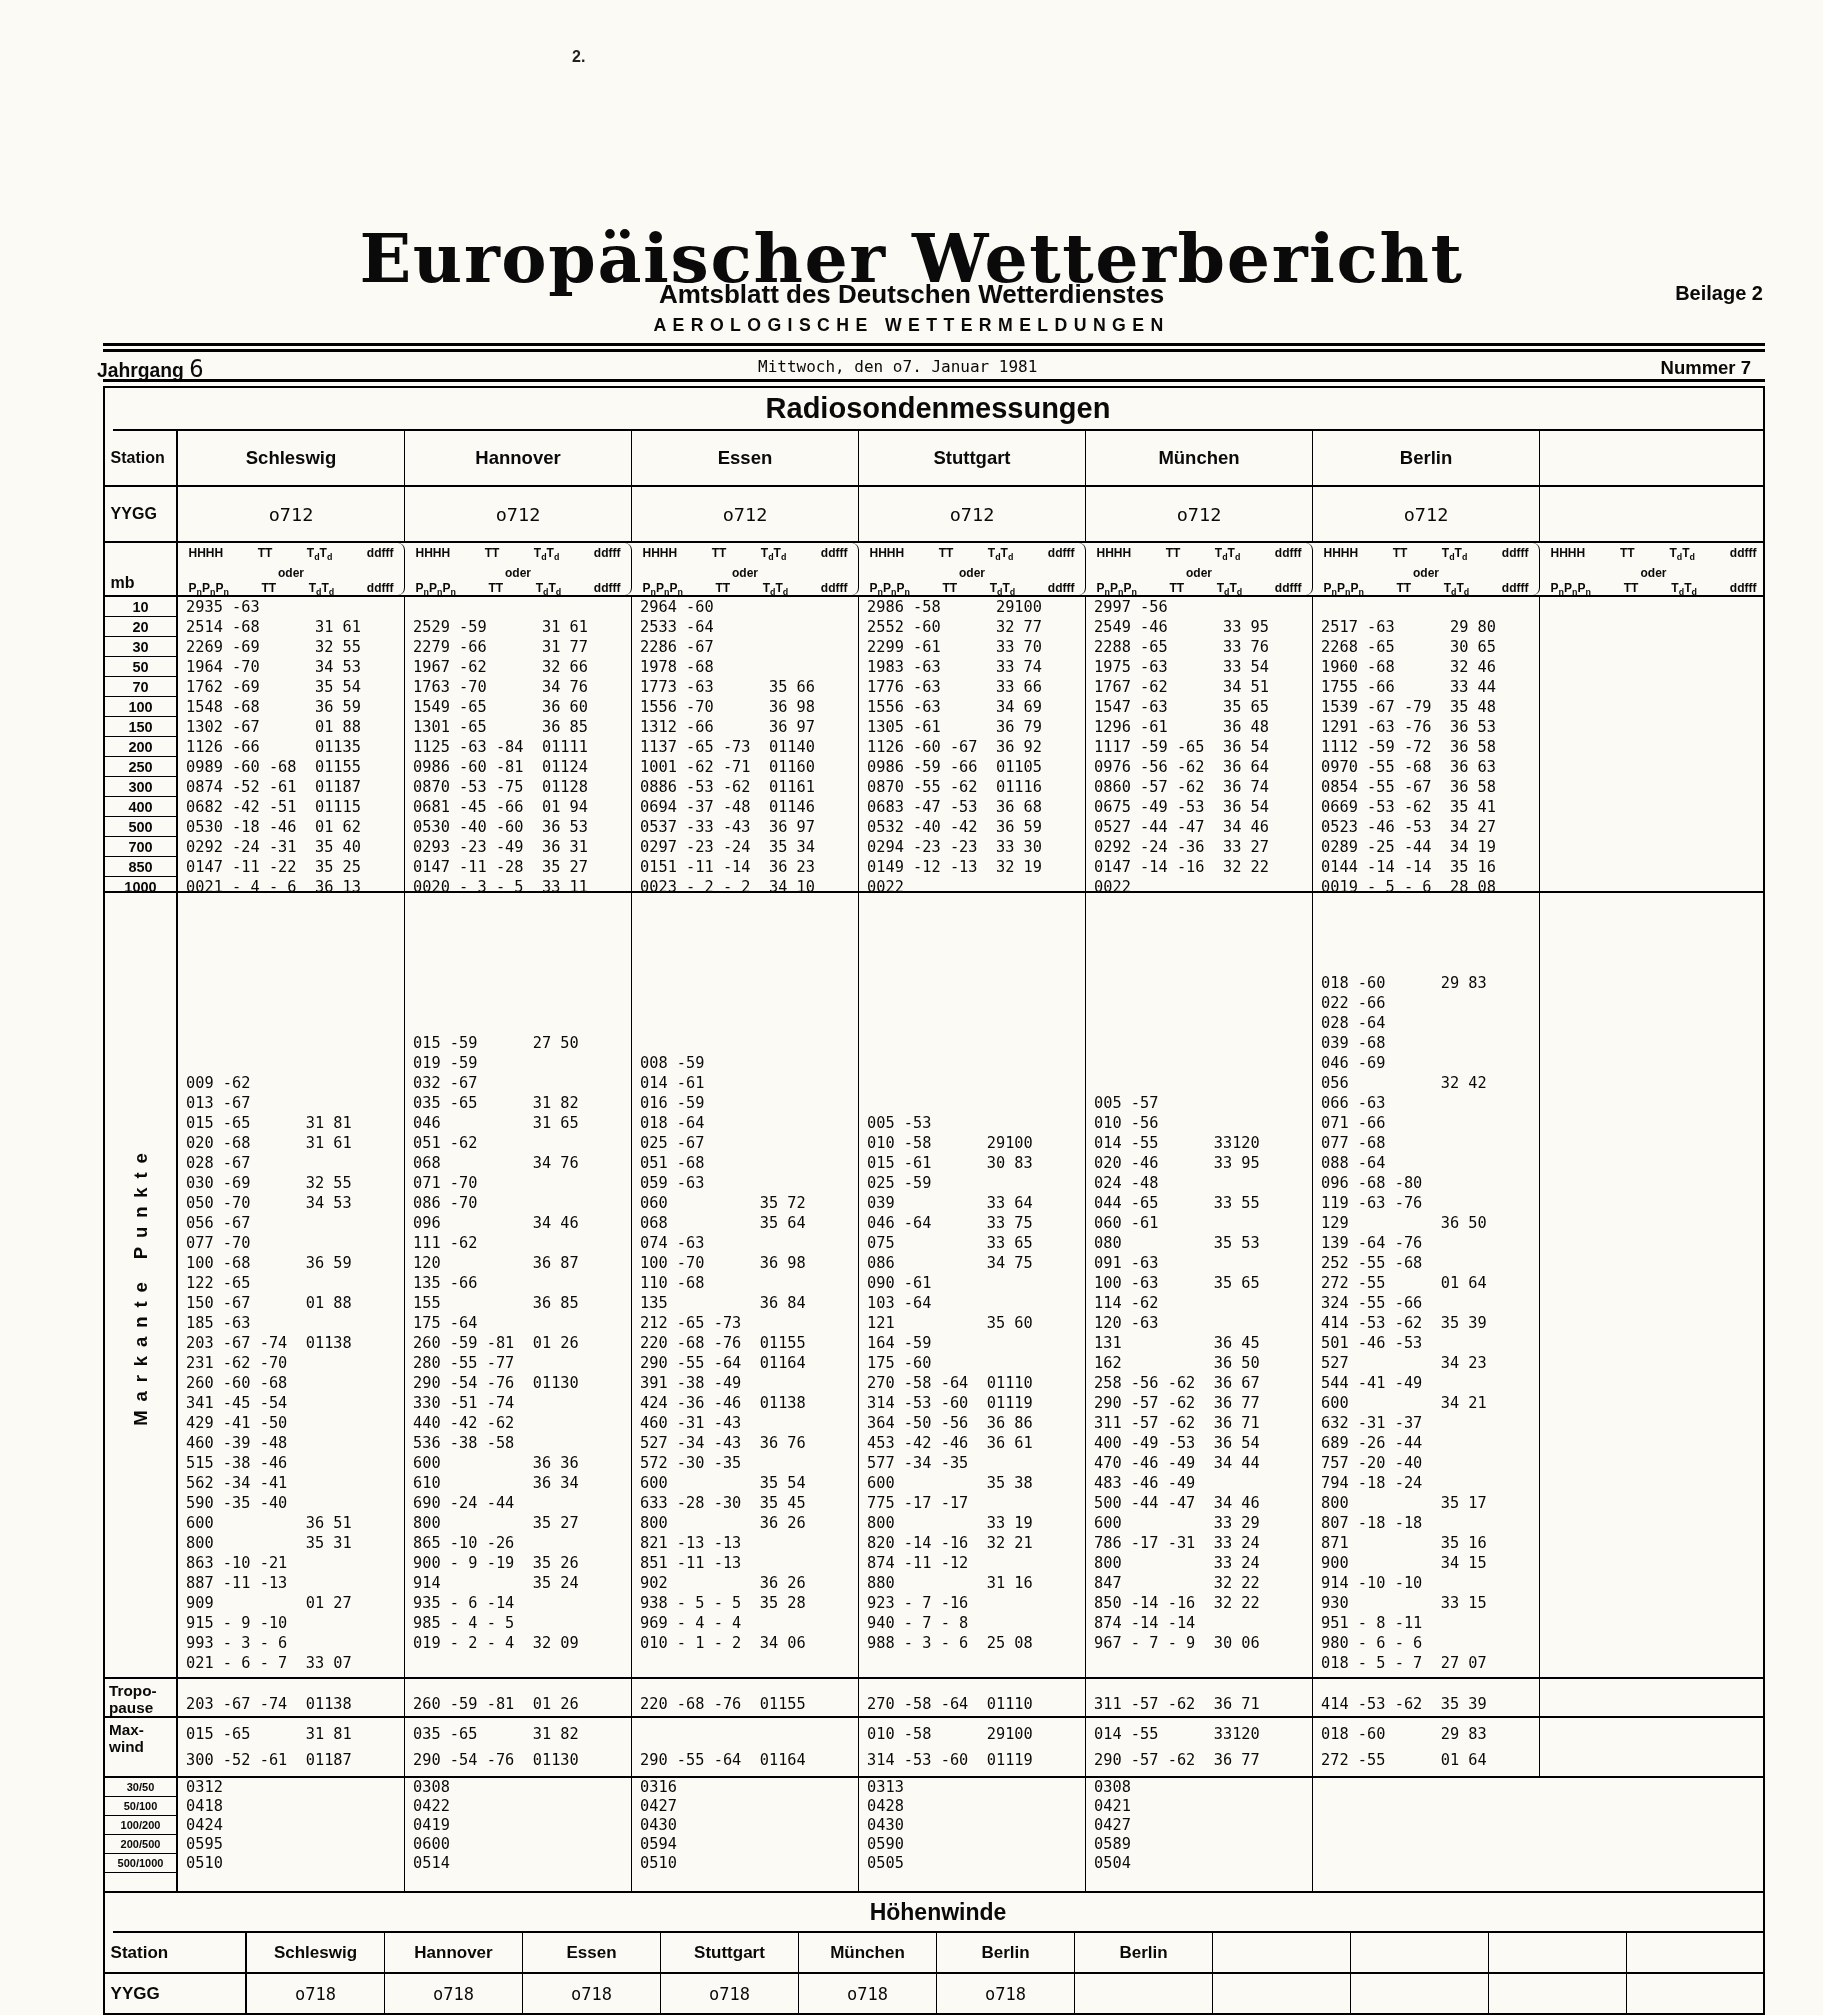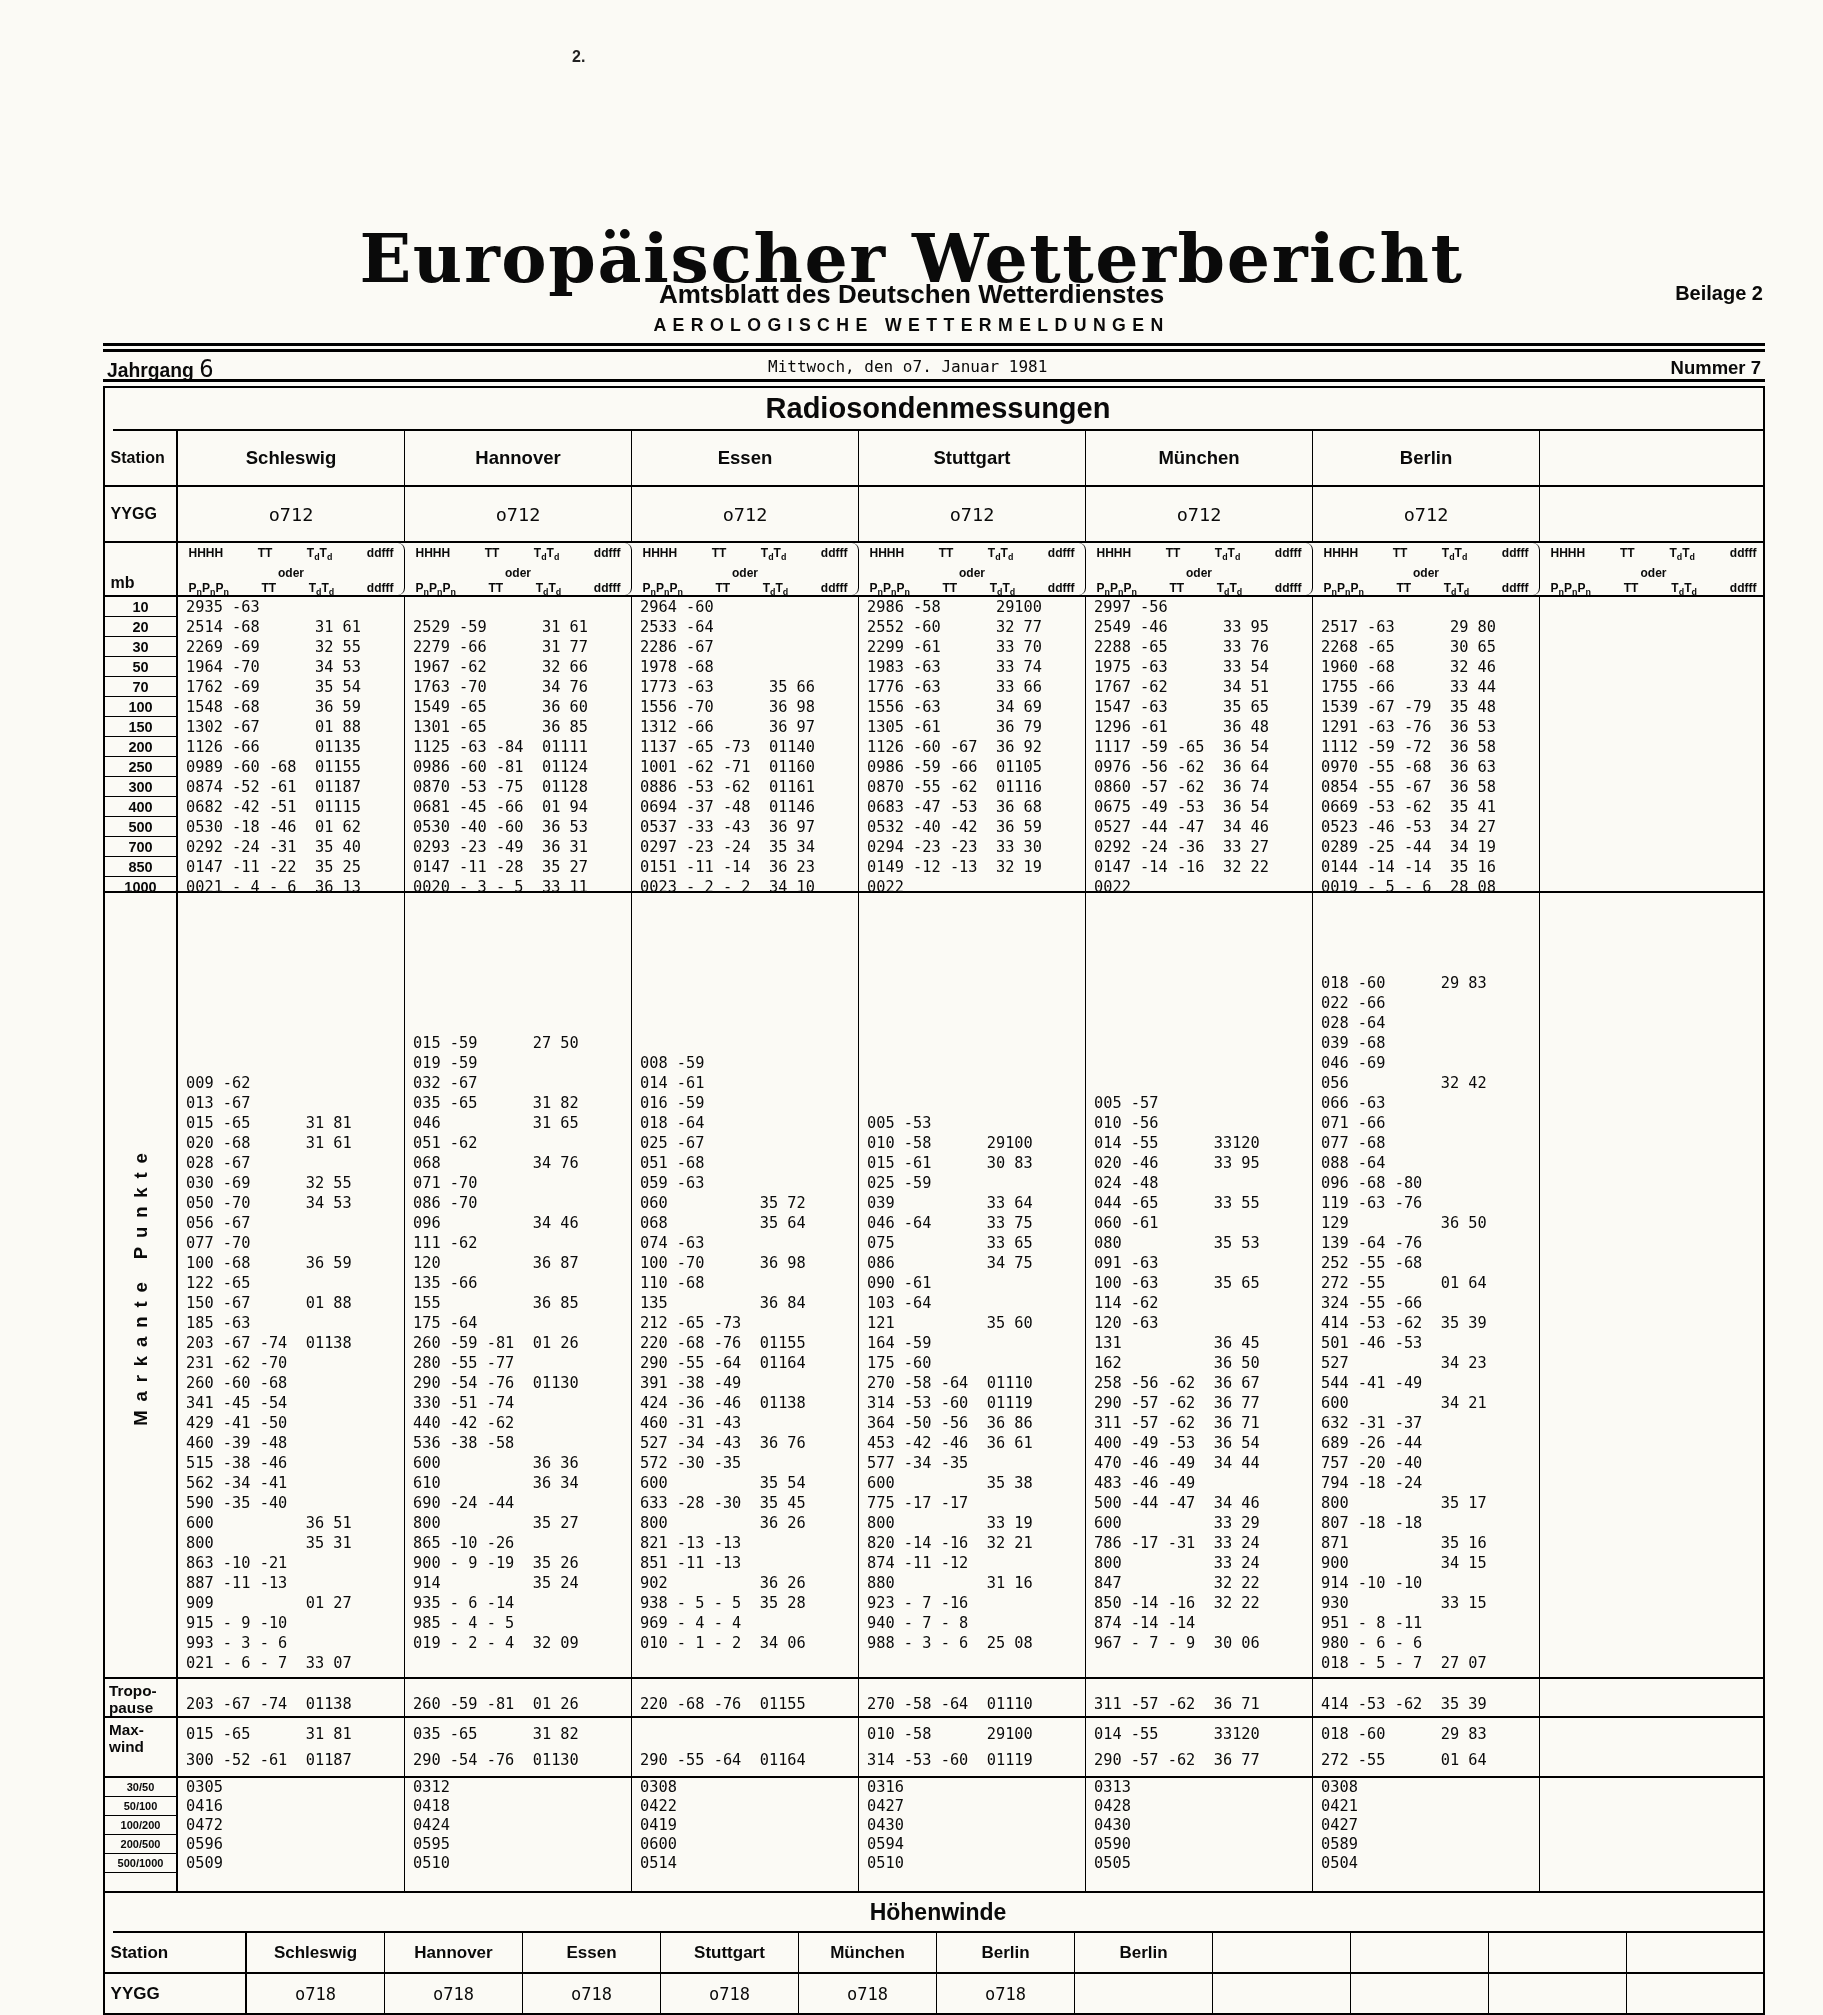--- a/index.html
+++ b/index.html
@@ -7,21 +7,21 @@
   .page { position:relative; width:1823px; height:2641px; background:#fbfaf5; color:#0a0a0a;
           font-family:"Liberation Sans", sans-serif; overflow:hidden; }
   .abs { position:absolute; }
   .doc-title { top:218px; left:0; width:100%; text-align:center;
                font-family:"DejaVu Serif", serif; font-weight:bold; font-size:68px; letter-spacing:1.6px; }
   .subtitle1 { top:279px; left:0; width:100%; text-align:center; font-weight:bold; font-size:26px; }
   .subtitle2 { top:315px; left:0; width:100%; text-align:center; font-weight:bold; font-size:17.7px; letter-spacing:6.4px; }
   .beilage   { top:282px; right:60px; font-weight:bold; font-size:20px; }
   .stray     { top:48px; left:572px; font-weight:bold; font-size:16px; color:#222; }
   .rule { left:103px; width:1662px; background:#000; }
-  .issue-row { top:355px; left:103px; width:1662px; height:22.6px; }
+  .issue-row { top:355px; left:93px; width:1662px; height:22.6px; }
   .issue-row .jg { position:absolute; left:4px; top:0; font-weight:bold; font-size:19.3px; }
   .issue-row .jg b { font-size:24px; font-weight:normal; font-family:"DejaVu Sans Mono", monospace; }
   .issue-row .date { position:absolute; left:665px; top:1.6px; font-family:"DejaVu Sans Mono", monospace; font-size:16px; }
   .issue-row .num { position:absolute; right:4px; top:2.4px; font-weight:bold; font-size:18.5px; }
 
   .tbl { position:absolute; left:103px; width:1662px; border:2.8px solid #000; background:#fbfaf5; }
   .rs { top:386px; }
   .hw { top:1891px; }
   .band { height:43px; border-bottom:2.8px solid #000; display:flex; align-items:center; justify-content:center;
           font-weight:bold; font-size:29px;margin-left:8px; }
@@ -666,28 +666,20 @@
     <div class="frow" style="height:114px;" id="rs-shear">
         <div class="lcol">
           <div class="shear-label">30/50</div>
           <div class="shear-label">50/100</div>
           <div class="shear-label">100/200</div>
           <div class="shear-label">200/500</div>
           <div class="shear-label">500/1000</div>
           <div class="shear-label"></div>
         </div>
         <div class="scol">
-          <div class="dline shear-line">0305</div>
-          <div class="dline shear-line">0416</div>
-          <div class="dline shear-line">0472</div>
-          <div class="dline shear-line">0596</div>
-          <div class="dline shear-line">0509</div>
-          <div class="dline shear-line"> </div>
-        </div>
-        <div class="scol">
           <div class="dline shear-line">0312</div>
           <div class="dline shear-line">0418</div>
           <div class="dline shear-line">0424</div>
           <div class="dline shear-line">0595</div>
           <div class="dline shear-line">0510</div>
           <div class="dline shear-line"> </div>
         </div>
         <div class="scol">
           <div class="dline shear-line">0308</div>
           <div class="dline shear-line">0422</div>

